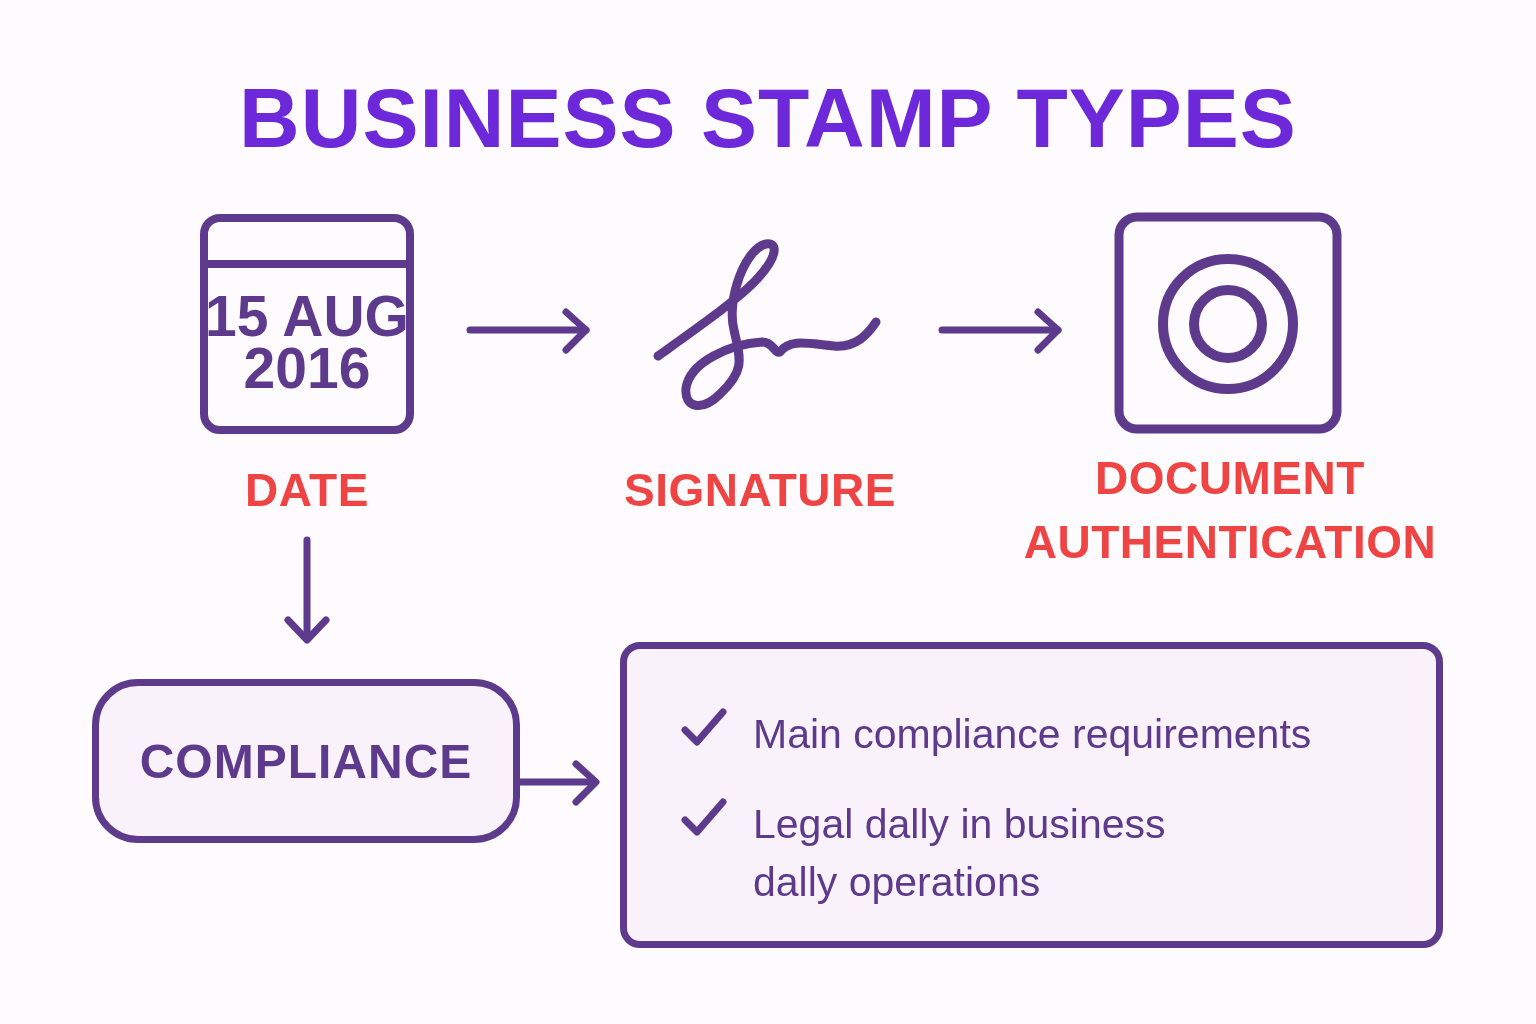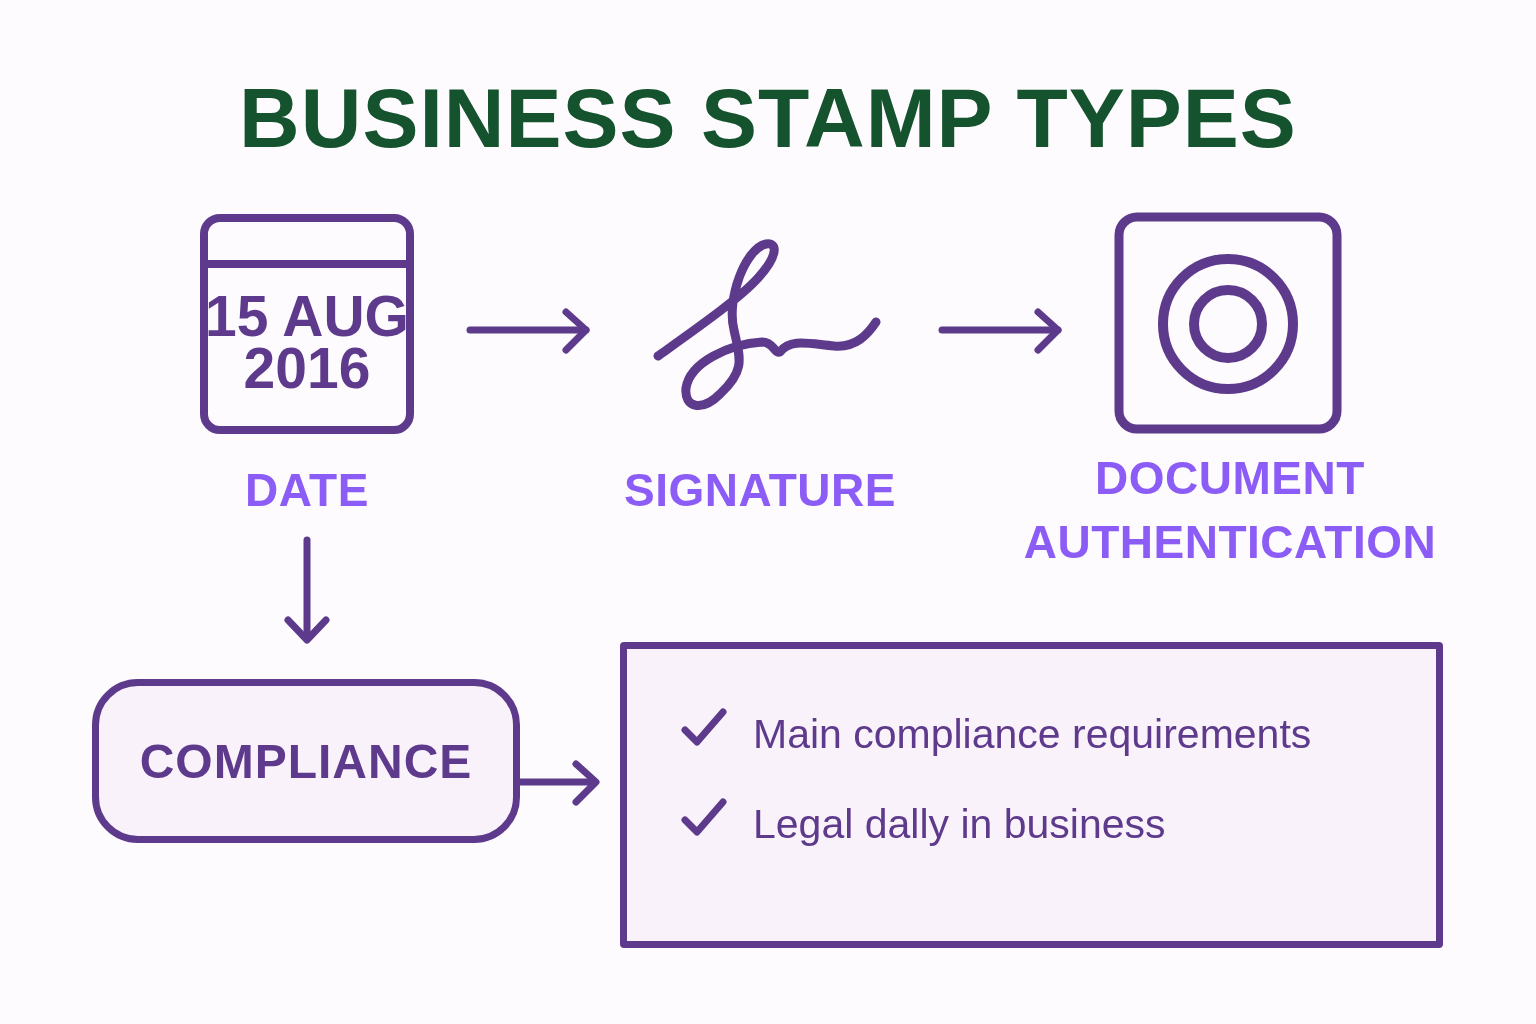--- a/index.html
+++ b/index.html
@@ -6,41 +6,41 @@
   body {
     width:1536px; height:1024px; position:relative; overflow:hidden;
     background:#fdfbfd;
     font-family:"Liberation Sans", "DejaVu Sans", sans-serif;
     color:#5e3a8c;
   }
   .abs { position:absolute; }
   .title {
     left:0; width:1536px; top:68px; text-align:center;
     font-size:84px; font-weight:bold; letter-spacing:1px;
-    color:#14532d; line-height:100px;
+    color:#6d28d9; line-height:100px;
     padding-left:-20px;
   }
   .label {
-    font-weight:bold; font-size:46px; color:#8b5cf6; text-align:center;
+    font-weight:bold; font-size:46px; color:#ef4444; text-align:center;
     line-height:64px; letter-spacing:0.5px;
   }
   .cal-text {
     left:204px; width:206px; top:290px; text-align:center;
     font-weight:bold; font-size:57px; line-height:52px; color:#5e3a8c;
   }
   .box {
     border:7px solid #5e3a8c; background:#f9f2fa; box-sizing:border-box;
   }
   .comp-box {
     left:92px; top:679px; width:428px; height:164px; border-radius:46px;
     display:flex; align-items:center; justify-content:center;
   }
   .comp-label { font-weight:bold; font-size:48px; letter-spacing:1px; color:#5e3a8c; }
   .list-box {
-    left:620px; top:642px; width:823px; height:306px; border-radius:4px;
+    left:620px; top:642px; width:823px; height:306px; border-radius:20px;
   }
   .item {
     position:absolute; left:54px; display:flex; align-items:flex-start;
     font-size:41px; line-height:58px; color:#5e3a8c;
   }
   .item .check { width:72px; flex:0 0 72px; }
   .item .txt { width:660px; }
   svg { position:absolute; overflow:visible; }
 </style>
 </head>
@@ -107,15 +107,16 @@
     <span class="txt">Main compliance requirements</span>
   </div>
   <div class="item" style="top:146px;">
     <span class="check">
       <svg style="position:relative;" width="48" height="40" viewBox="0 0 48 40">
         <polyline points="4,22 16,34 42,4" fill="none" stroke="#5e3a8c" stroke-width="7" stroke-linecap="round" stroke-linejoin="round"></polyline>
       </svg>
     </span>
     <span class="txt">
       <div>Legal dally in business</div>
+      <div>dally operations</div>
     </span>
   </div>
 </div>
 
 </body></html>

